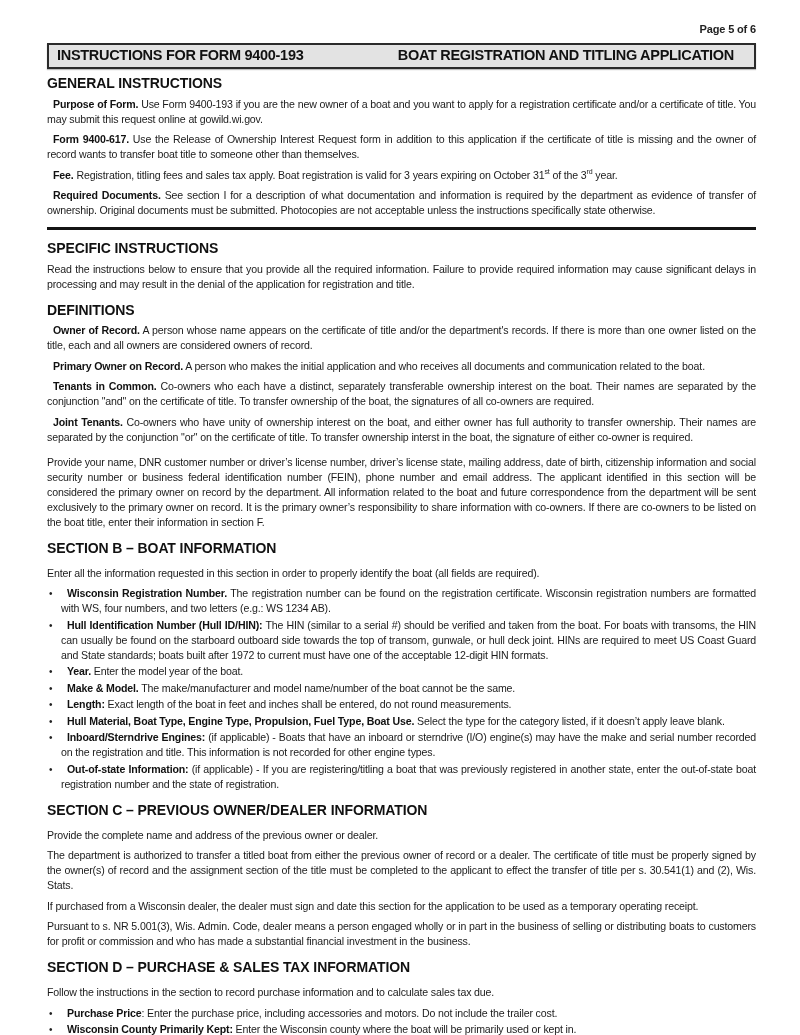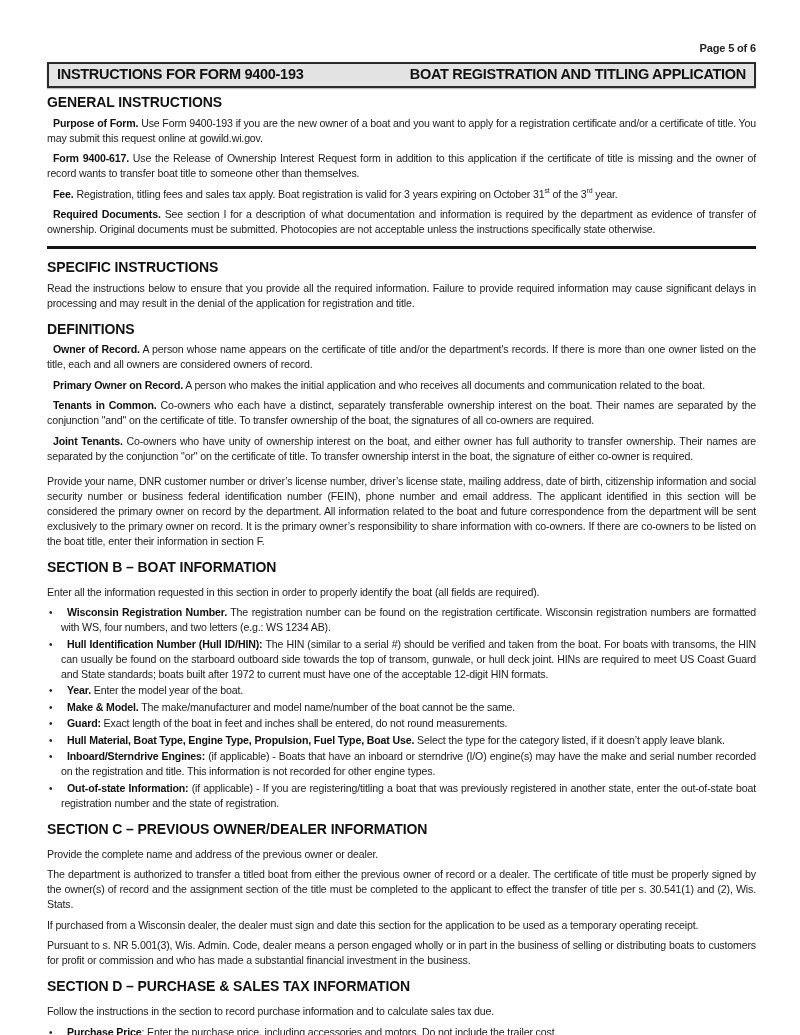--- a/index.html
+++ b/index.html
@@ -2,25 +2,25 @@
 <html><head>
 <meta charset="utf-8">
 <style>
   html,body{margin:0;padding:0;background:#fff;}
   .page{
     width:800px;min-height:1035px;box-sizing:border-box;
     padding:22px 44px 20px 47px;background:#ffffff;
     font-family:"Liberation Sans","DejaVu Sans",sans-serif;
     color:#1b1b1b;font-size:10.6px;line-height:15px;letter-spacing:-0.15px;
   }
-  .page-num{text-align:right;font-weight:bold;font-size:11px;margin-bottom:6px;color:#222;margin-top:19px;}
+  .page-num{text-align:right;font-weight:bold;font-size:11px;margin-bottom:6px;color:#222;}
   .titlebar{
     display:flex;justify-content:space-between;align-items:center;
     border:2px solid #2b2b2b;background:#e3e3e3;
-    padding:3px 8px 4px 8px;margin-bottom:4px;
+    padding:3px 20px 4px 8px;margin-bottom:4px;
     box-shadow:0 1px 1px rgba(0,0,0,0.25);
   }
   .titlebar .tl{font-weight:bold;font-size:14.5px;letter-spacing:-0.3px;color:#111;}
   .shead{font-weight:bold;font-size:14px;margin:11px 0 2px 0;letter-spacing:-0.1px;color:#111;}
   .shead.first{margin-top:7px;}
   .para{margin:5.5px 0;text-align:justify;}
   .para.tight{margin-top:10px;}
   b.lead{color:#111;padding-left:6px;}
   .u{}
   sup{font-size:7px;line-height:0;}
@@ -88,21 +88,21 @@
         <p class="btxt"><b class="lead">Year.</b><span> Enter the model year of the boat.</span></p>
       </div>
 
     <div class="brow">
         <span class="dot">•</span>
         <p class="btxt"><b class="lead">Make &amp; Model.</b><span> The make/manufacturer and model name/number of the boat cannot be the same.</span></p>
       </div>
 
     <div class="brow">
         <span class="dot">•</span>
-        <p class="btxt"><b class="lead">Guard:</b><span> Exact length of the boat in feet and inches shall be entered, </span><span class="u">do not</span><span> round measurements.</span></p>
+        <p class="btxt"><b class="lead">Length:</b><span> Exact length of the boat in feet and inches shall be entered, </span><span class="u">do not</span><span> round measurements.</span></p>
       </div>
 
     <div class="brow">
         <span class="dot">•</span>
         <p class="btxt"><b class="lead">Hull Material, Boat Type, Engine Type, Propulsion, Fuel Type, Boat Use.</b><span>  Select the type for the category listed, if it doesn’t apply leave blank.</span></p>
       </div>
 
     <div class="brow">
         <span class="dot">•</span>
         <p class="btxt"><b class="lead">Inboard/Sterndrive Engines:</b><span> (if applicable) - Boats that have an inboard or sterndrive (I/O) engine(s) may have the make and serial number recorded on the registration and title.  This information is not recorded for other engine types.</span></p>

